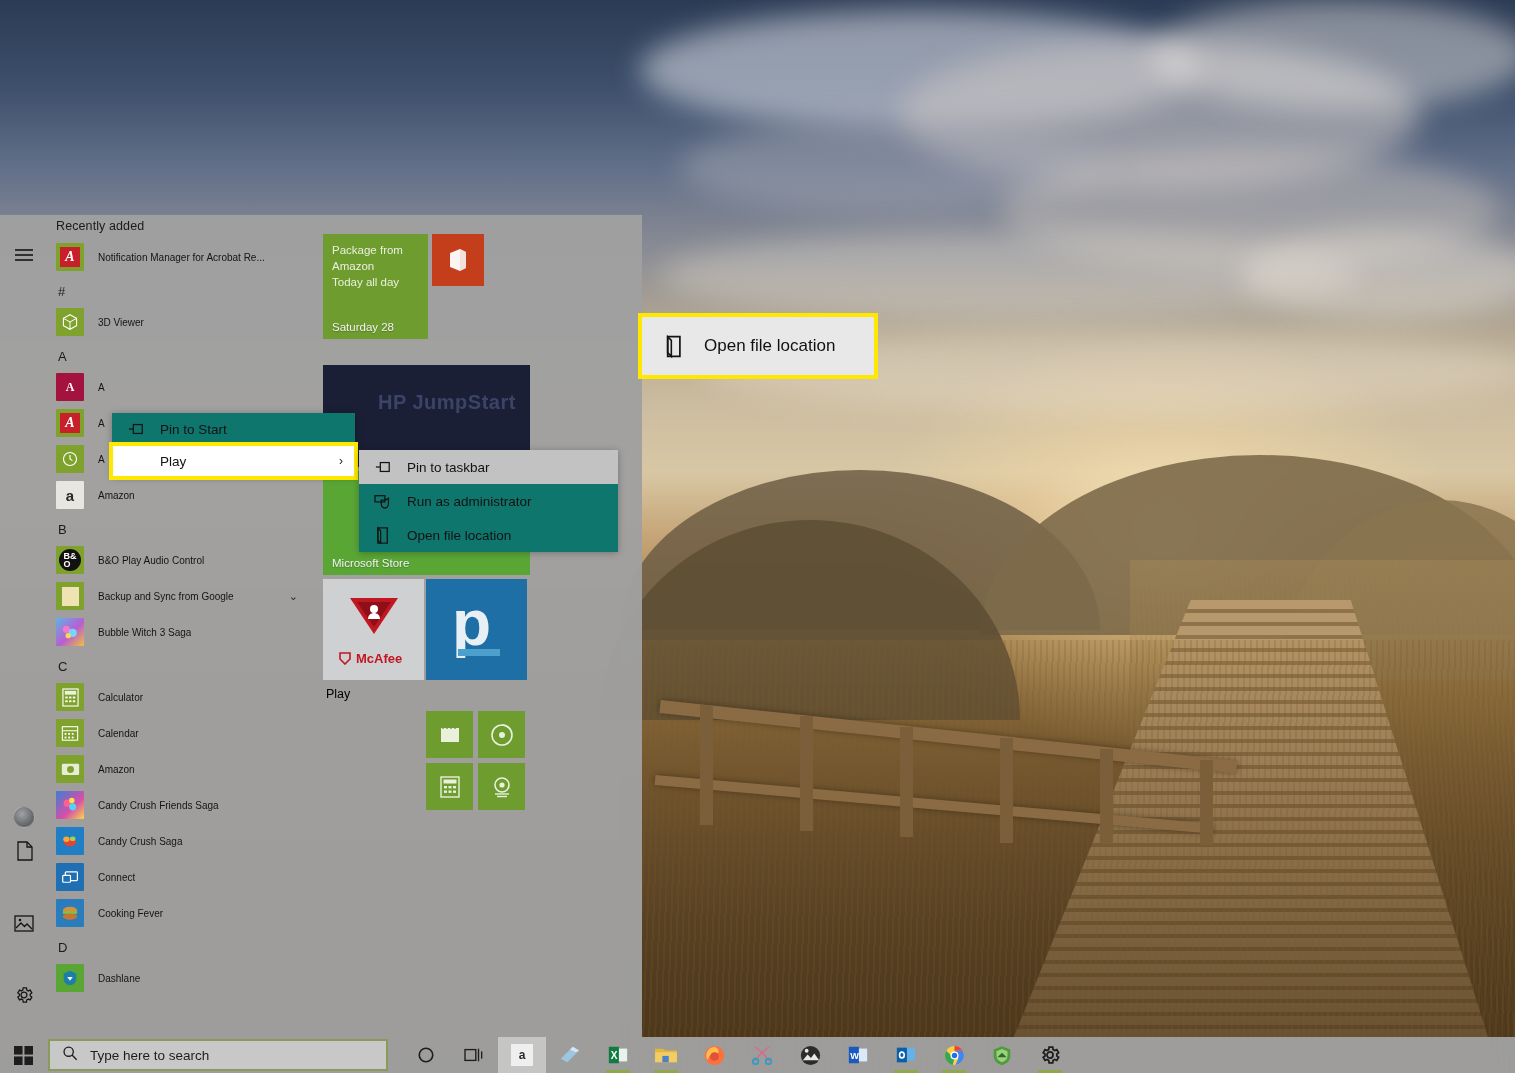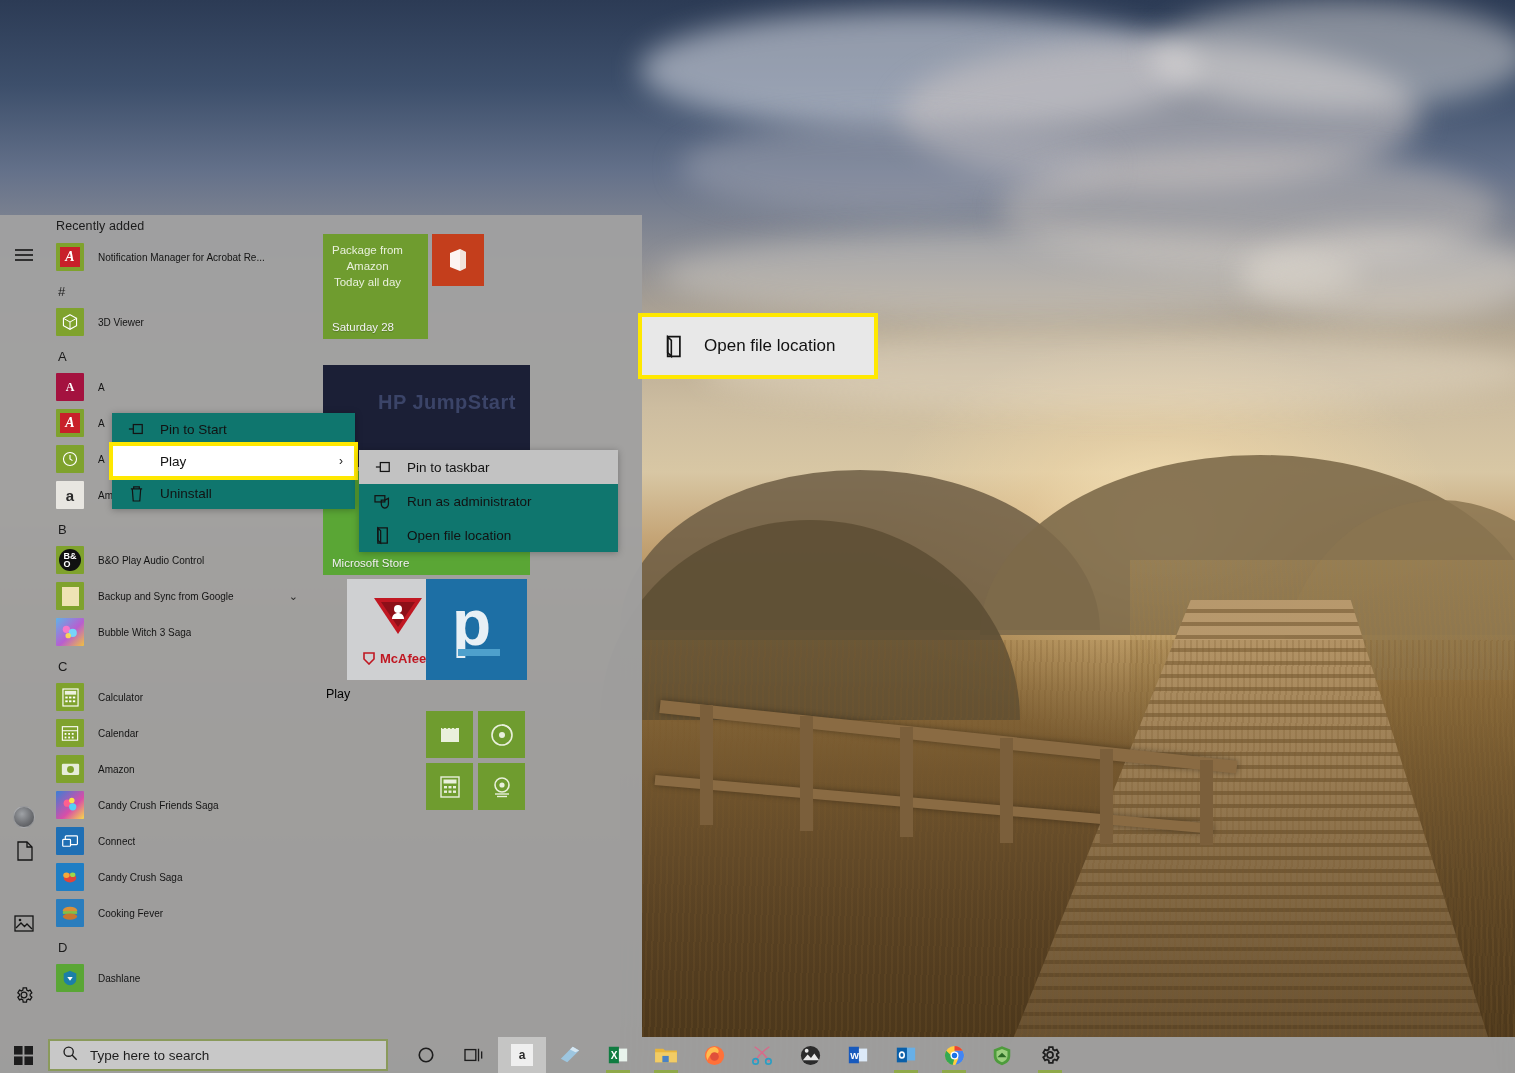--- a/index.html
+++ b/index.html
@@ -493,39 +493,39 @@
         <div class="app-icon" style="background:linear-gradient(135deg,#3a7fd5,#d84ea8 60%,#f7d94a);">
           <svg width="20" height="20" viewBox="0 0 22 22">
               <circle cx="8" cy="9" r="4" fill="#ff5f8f"></circle>
               <circle cx="14" cy="13" r="4" fill="#56d0f5"></circle>
               <circle cx="13" cy="6" r="3" fill="#ffe24a"></circle>
             </svg>
         </div>
         <div class="app-label">Candy Crush Friends Saga</div>
       </div>
       <div class="app-row">
-        <div class="app-icon" style="background:#1f6fb4;">
-          <svg width="19" height="17" viewBox="0 0 22 19">
-              <rect x="5" y="3" width="14" height="10" rx="1" fill="none" stroke="#fff" stroke-width="1.4"></rect>
-              <rect x="2" y="7" width="9" height="8" rx="1" fill="#1f6fb4" stroke="#fff" stroke-width="1.4"></rect>
-            </svg>
-        </div>
-        <div class="app-label">Connect</div>
-      </div>
-      <div class="app-row">
         <div class="app-icon" style="background:#1f7ec4;">
           <svg width="20" height="18" viewBox="0 0 22 20">
               <ellipse cx="11" cy="11" rx="7" ry="5" fill="#e0453a"></ellipse>
               <ellipse cx="7" cy="8" rx="3.5" ry="3" fill="#f5a93a"></ellipse>
               <ellipse cx="14" cy="7.5" rx="3" ry="2.6" fill="#9cd84a"></ellipse>
             </svg>
         </div>
         <div class="app-label">Candy Crush Saga</div>
       </div>
       <div class="app-row">
+        <div class="app-icon" style="background:#1f6fb4;">
+          <svg width="19" height="17" viewBox="0 0 22 19">
+              <rect x="5" y="3" width="14" height="10" rx="1" fill="none" stroke="#fff" stroke-width="1.4"></rect>
+              <rect x="2" y="7" width="9" height="8" rx="1" fill="#1f6fb4" stroke="#fff" stroke-width="1.4"></rect>
+            </svg>
+        </div>
+        <div class="app-label">Connect</div>
+      </div>
+      <div class="app-row">
         <div class="app-icon" style="background:#2a7dbd;">
           <svg width="20" height="16" viewBox="0 0 22 18">
               <ellipse cx="11" cy="6" rx="8" ry="4" fill="#d8903a"></ellipse>
               <rect x="3" y="7" width="16" height="3" fill="#7ec04a"></rect>
               <ellipse cx="11" cy="13" rx="8" ry="3.5" fill="#c8762f"></ellipse>
             </svg>
         </div>
         <div class="app-label">Cooking Fever</div>
       </div>
 
@@ -537,21 +537,21 @@
               <path d="M7 9h6l-3 4z" fill="#fff"></path>
             </svg>
         </div>
         <div class="app-label">Dashlane</div>
       </div>
     </div>
 
     <div class="tiles-col">
 
       <div class="tile" style="left:7px; top:19px; width:105px; height:105px; background:#6f9c2f;">
-        <div style="position:absolute;left:9px;top:8px;font-size:11.5px;line-height:16px;color:#e9f0dc;text-align:center;">
+        <div style="position:absolute;left:9px;top:8px;font-size:11.5px;line-height:16px;color:#e9f0dc;">
           <div>Package from</div>
           <div>Amazon</div>
           <div>Today all day</div>
         </div>
         <div class="tile-name">Saturday 28</div>
       </div>
 
       <div class="tile" style="left:116px; top:19px; width:52px; height:52px; background:#c43e1c; display:flex;align-items:center;justify-content:center;">
         <svg width="24" height="26" viewBox="0 0 24 26">
             <path d="M14 2L4 6v14l10 4 6-3V5z" fill="#fff" opacity=".95"></path>
@@ -568,21 +568,21 @@
           <svg width="20" height="20" viewBox="0 0 20 20">
               <rect x="0" y="0" width="9" height="9" fill="#f25022"></rect>
               <rect x="11" y="0" width="9" height="9" fill="#7fba00"></rect>
               <rect x="0" y="11" width="9" height="9" fill="#00a4ef"></rect>
               <rect x="11" y="11" width="9" height="9" fill="#ffb900"></rect>
             </svg>
         </div>
         <div class="tile-name">Microsoft Store</div>
       </div>
 
-      <div class="tile" style="left:7px; top:364px; width:101px; height:101px; background:#cfd0d2;margin-left:24px;">
+      <div class="tile" style="left:7px; top:364px; width:101px; height:101px; background:#cfd0d2;">
         <svg width="54" height="42" viewBox="0 0 54 42" style="position:absolute;left:24px;top:16px;">
           <path d="M3 3h48L27 39z" fill="#c01722"></path>
             <path d="M10 7h34L27 32z" fill="#8e0f18"></path>
           <circle cx="27" cy="14" r="4" fill="#fff"></circle>
             <path d="M21 24c0-4 3-6 6-6s6 2 6 6z" fill="#fff"></path>
         </svg>
         <div style="position:absolute;left:16px;bottom:14px;display:flex;align-items:center;gap:5px;">
           <svg width="12" height="13" viewBox="0 0 12 13">
               <path d="M1 1h10v6L6 12 1 7z" fill="none" stroke="#c01722" stroke-width="1.6"></path>
             </svg>
@@ -650,28 +650,20 @@
             <rect x="7" y="4" width="10" height="10" fill="none" stroke="#141414" stroke-width="1.4"></rect>
           </svg>
       </span>
       <span>Pin to Start</span>
     </div>
     <div class="ctx-item ctx-hl">
       <span class="ctx-ico"></span>
       <span>Play</span>
       <span class="ctx-arrow">›</span>
     </div>
-    <div class="ctx-item">
-      <span class="ctx-ico">
-        <svg width="15" height="17" viewBox="0 0 16 18">
-            <path d="M2 4h12M5 4V2h6v2M3.5 4l1 13h7l1-13" fill="none" stroke="#141414" stroke-width="1.3"></path>
-          </svg>
-      </span>
-      <span>Uninstall</span>
-    </div>
   </div>
 
   <div class="ctx" style="left:359px; top:450px; width:259px;">
     <div class="ctx-item ctx-hover" style="height:34px;">
       <span class="ctx-ico">
         <svg width="18" height="16" viewBox="0 0 20 18">
             <path d="M2 9h5" stroke="#141414" stroke-width="1.4"></path>
             <rect x="7" y="4" width="10" height="10" fill="none" stroke="#141414" stroke-width="1.4"></rect>
           </svg>
       </span>

